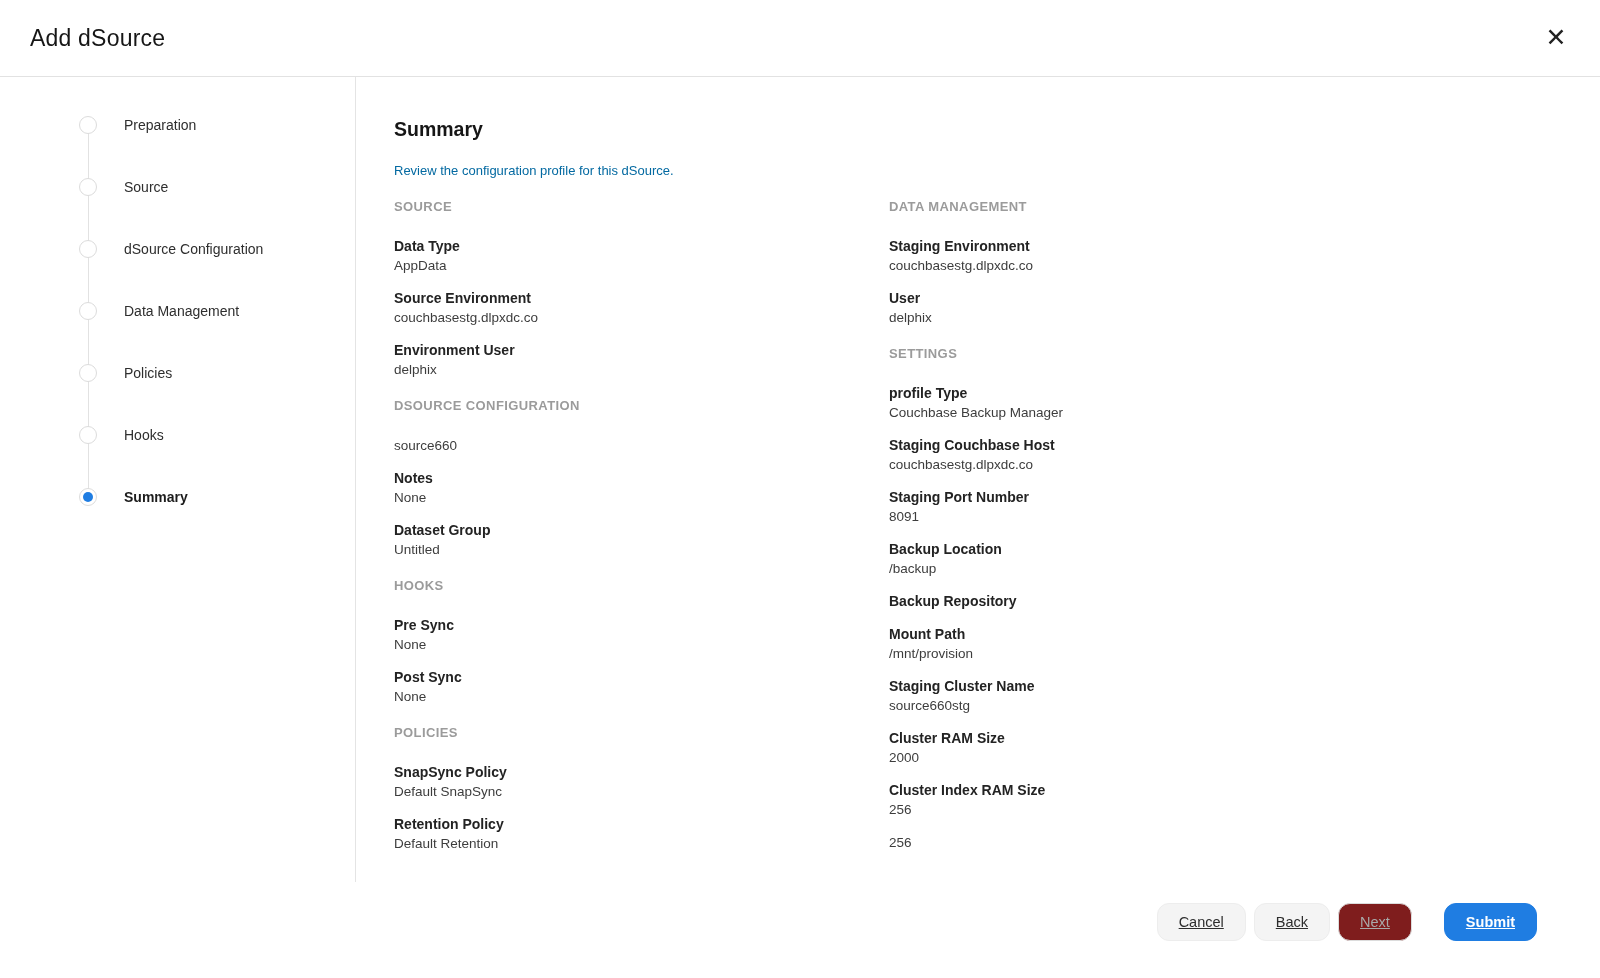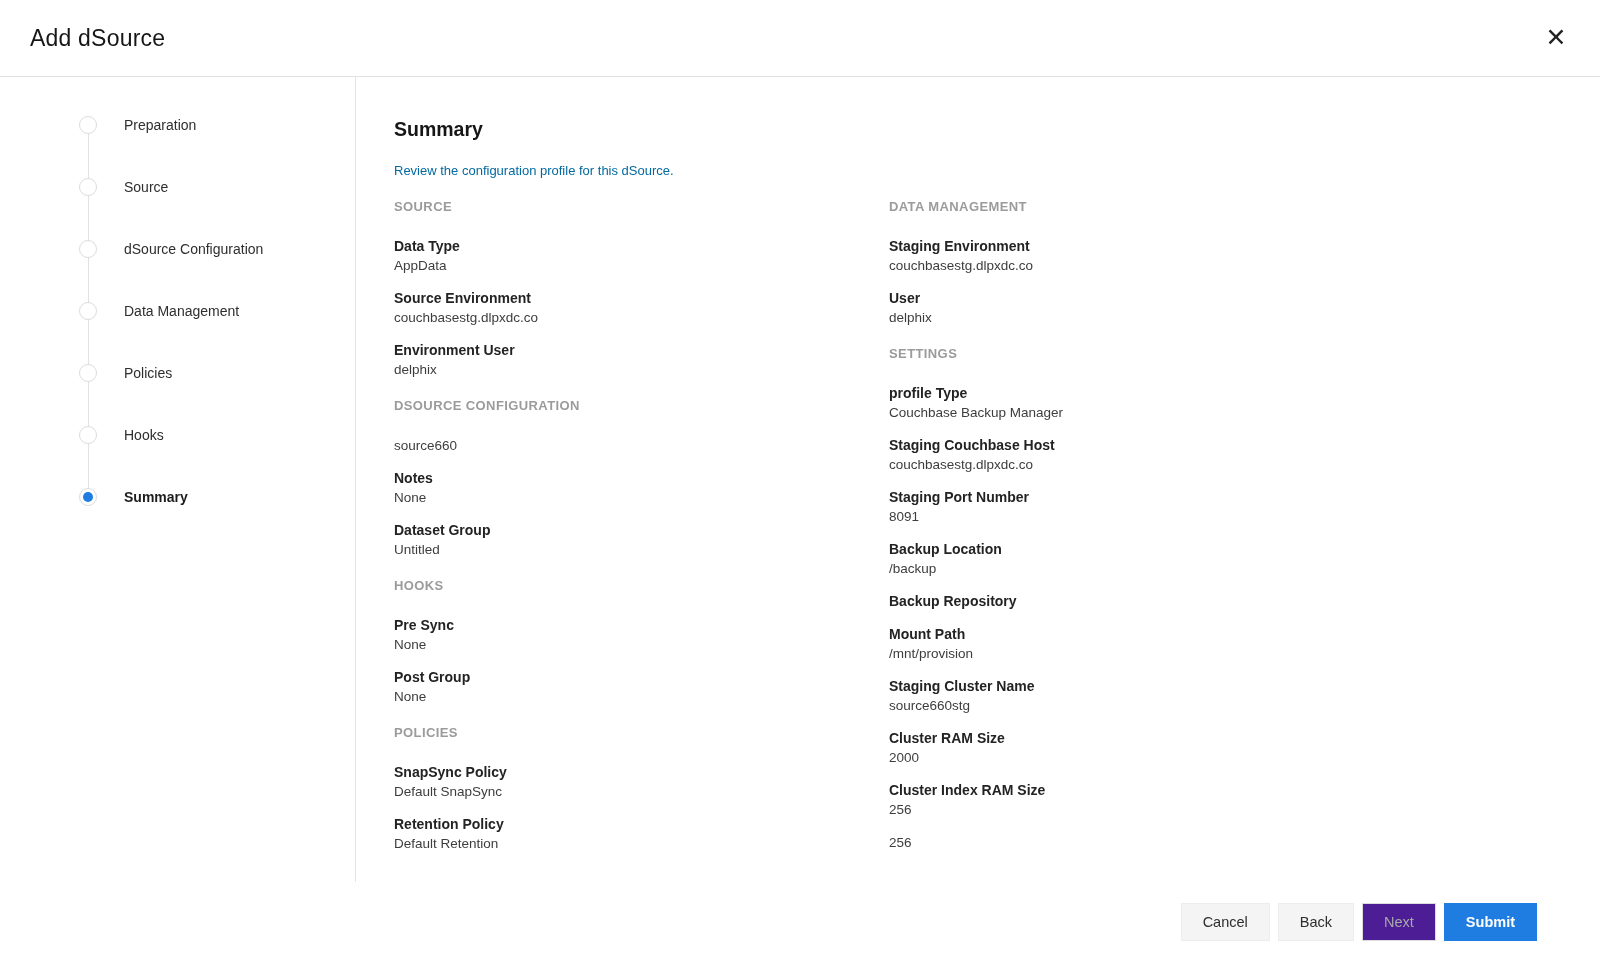--- a/index.html
+++ b/index.html
@@ -120,39 +120,41 @@
     flex: 1;
     display: flex;
     justify-content: flex-end;
     align-items: flex-start;
     padding: 21px 63px 0 0;
     gap: 8px;
   }
   .btn {
     height: 38px;
     padding: 0 21px;
-    border-radius: 0;
+    border-radius: 12px;
     font-family: "Liberation Sans", "DejaVu Sans", sans-serif;
     font-size: 14.5px;
     color: #2d2d2d;
     background: #f4f4f4;
     border: 1px solid #ededed;
     cursor: pointer;
+    text-decoration: underline;
   }
   .btn.disabled {
-    background: #4c1d95;
+    background: #7f1d1d;
     border-color: #dcdcdc;
     color: #a9a9a9;
     cursor: default;
   }
   .btn.primary {
     background: #1f7de2;
     border-color: #1f7de2;
     color: #fff;
     font-weight: bold;
+    margin-left: 24px;
   }
 </style>
 </head>
 <body>
 
 <div class="app">
 
   <div class="header">
     <div class="header-title">Add dSource</div>
     <button class="close-btn">✕</button>
@@ -250,21 +252,21 @@
 
   <section class="section">
     <h3 class="section-title">HOOKS</h3>
     <div class="fields">
   <div class="field">
     <div class="field-label">Pre Sync</div>
     <div class="field-value">None</div>
   </div>
 
   <div class="field">
-    <div class="field-label">Post Group</div>
+    <div class="field-label">Post Sync</div>
     <div class="field-value">None</div>
   </div>
 </div>
   </section>
 
   <section class="section">
     <h3 class="section-title">POLICIES</h3>
     <div class="fields">
   <div class="field">
     <div class="field-label">SnapSync Policy</div>

